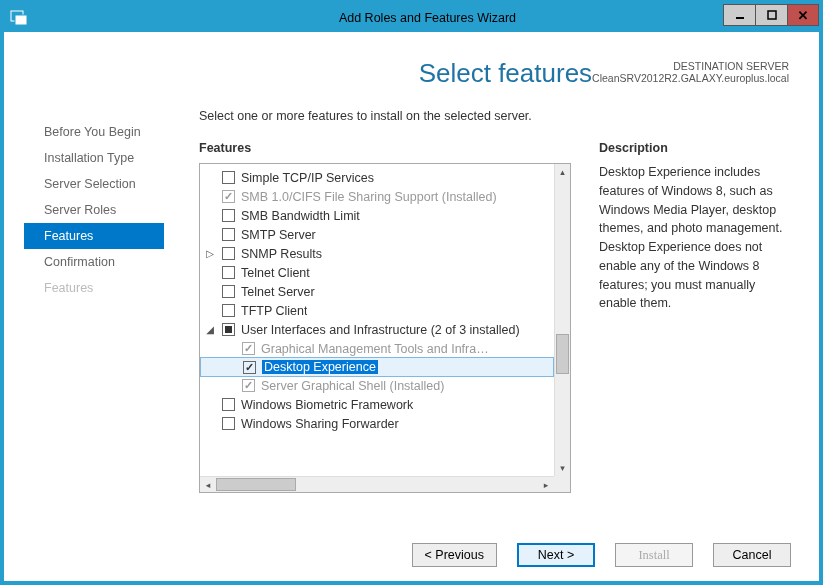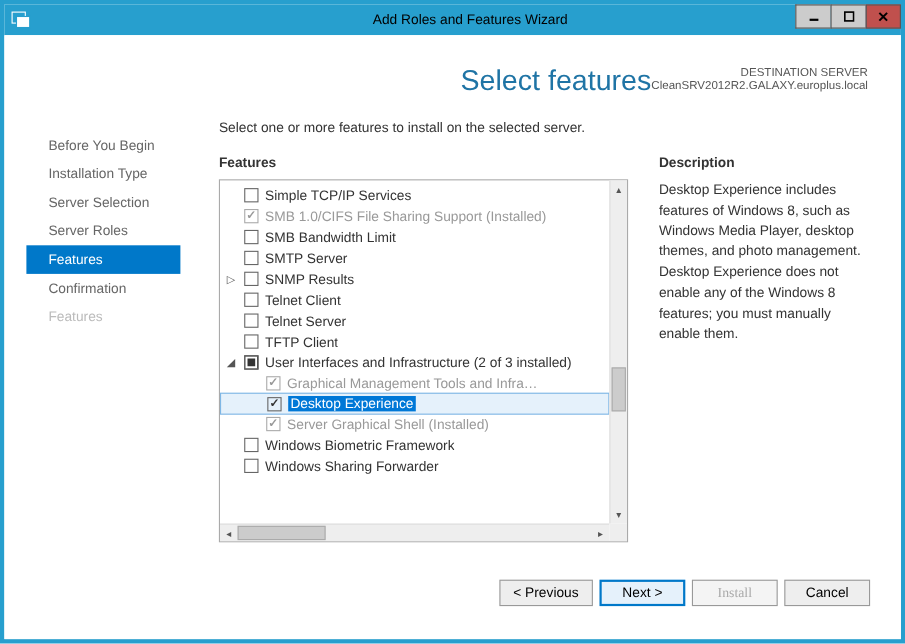--- a/index.html
+++ b/index.html
@@ -58,21 +58,21 @@
 
 .hscroll { position: absolute; left: 0; right: 16px; bottom: 0; height: 16px; background: #eee; border-top: 1px solid #ddd; display: flex; }
 .hscroll .left, .hscroll .right { width: 16px; display: flex; align-items: center; justify-content: center; font-size: 9px; color: #555; cursor: pointer; }
 .hscroll .htrack { flex: 1; position: relative; }
 .hscroll .hthumb { position: absolute; top: 1px; bottom: 1px; left: 0; width: 80px; background: #ccc; border: 1px solid #aaa; cursor: pointer; }
 .corner { position: absolute; right: 0; bottom: 0; width: 16px; height: 16px; background: #eee; }
 
 .description-col { margin-left: 28px; width: 190px; }
 .desc-text { font-size: 12.5px; color: #333; line-height: 1.5; margin-top: 8px; }
 
-.button-bar { position: absolute; bottom: 30px; right: 28px; display: flex; gap: 6px; }
+.button-bar { position: absolute; bottom: 14px; right: 28px; display: flex; gap: 20px; }
 .btn { min-width: 78px; height: 24px; font-size: 12.5px; border: 1px solid #999; background: #eee; cursor: pointer; padding: 0 12px; }
 .btn.primary { border: 2px solid #0078c9; background: #e5f1fb; }
 .btn.disabled { color: #aaa; background: #f4f4f4; cursor: default; font-family: Liberation Serif, serif; }
 </style>
 </head>
 <body>
 
 <div class="window">
   <div class="titlebar">
     <svg class="icon" viewBox="0 0 18 18">

